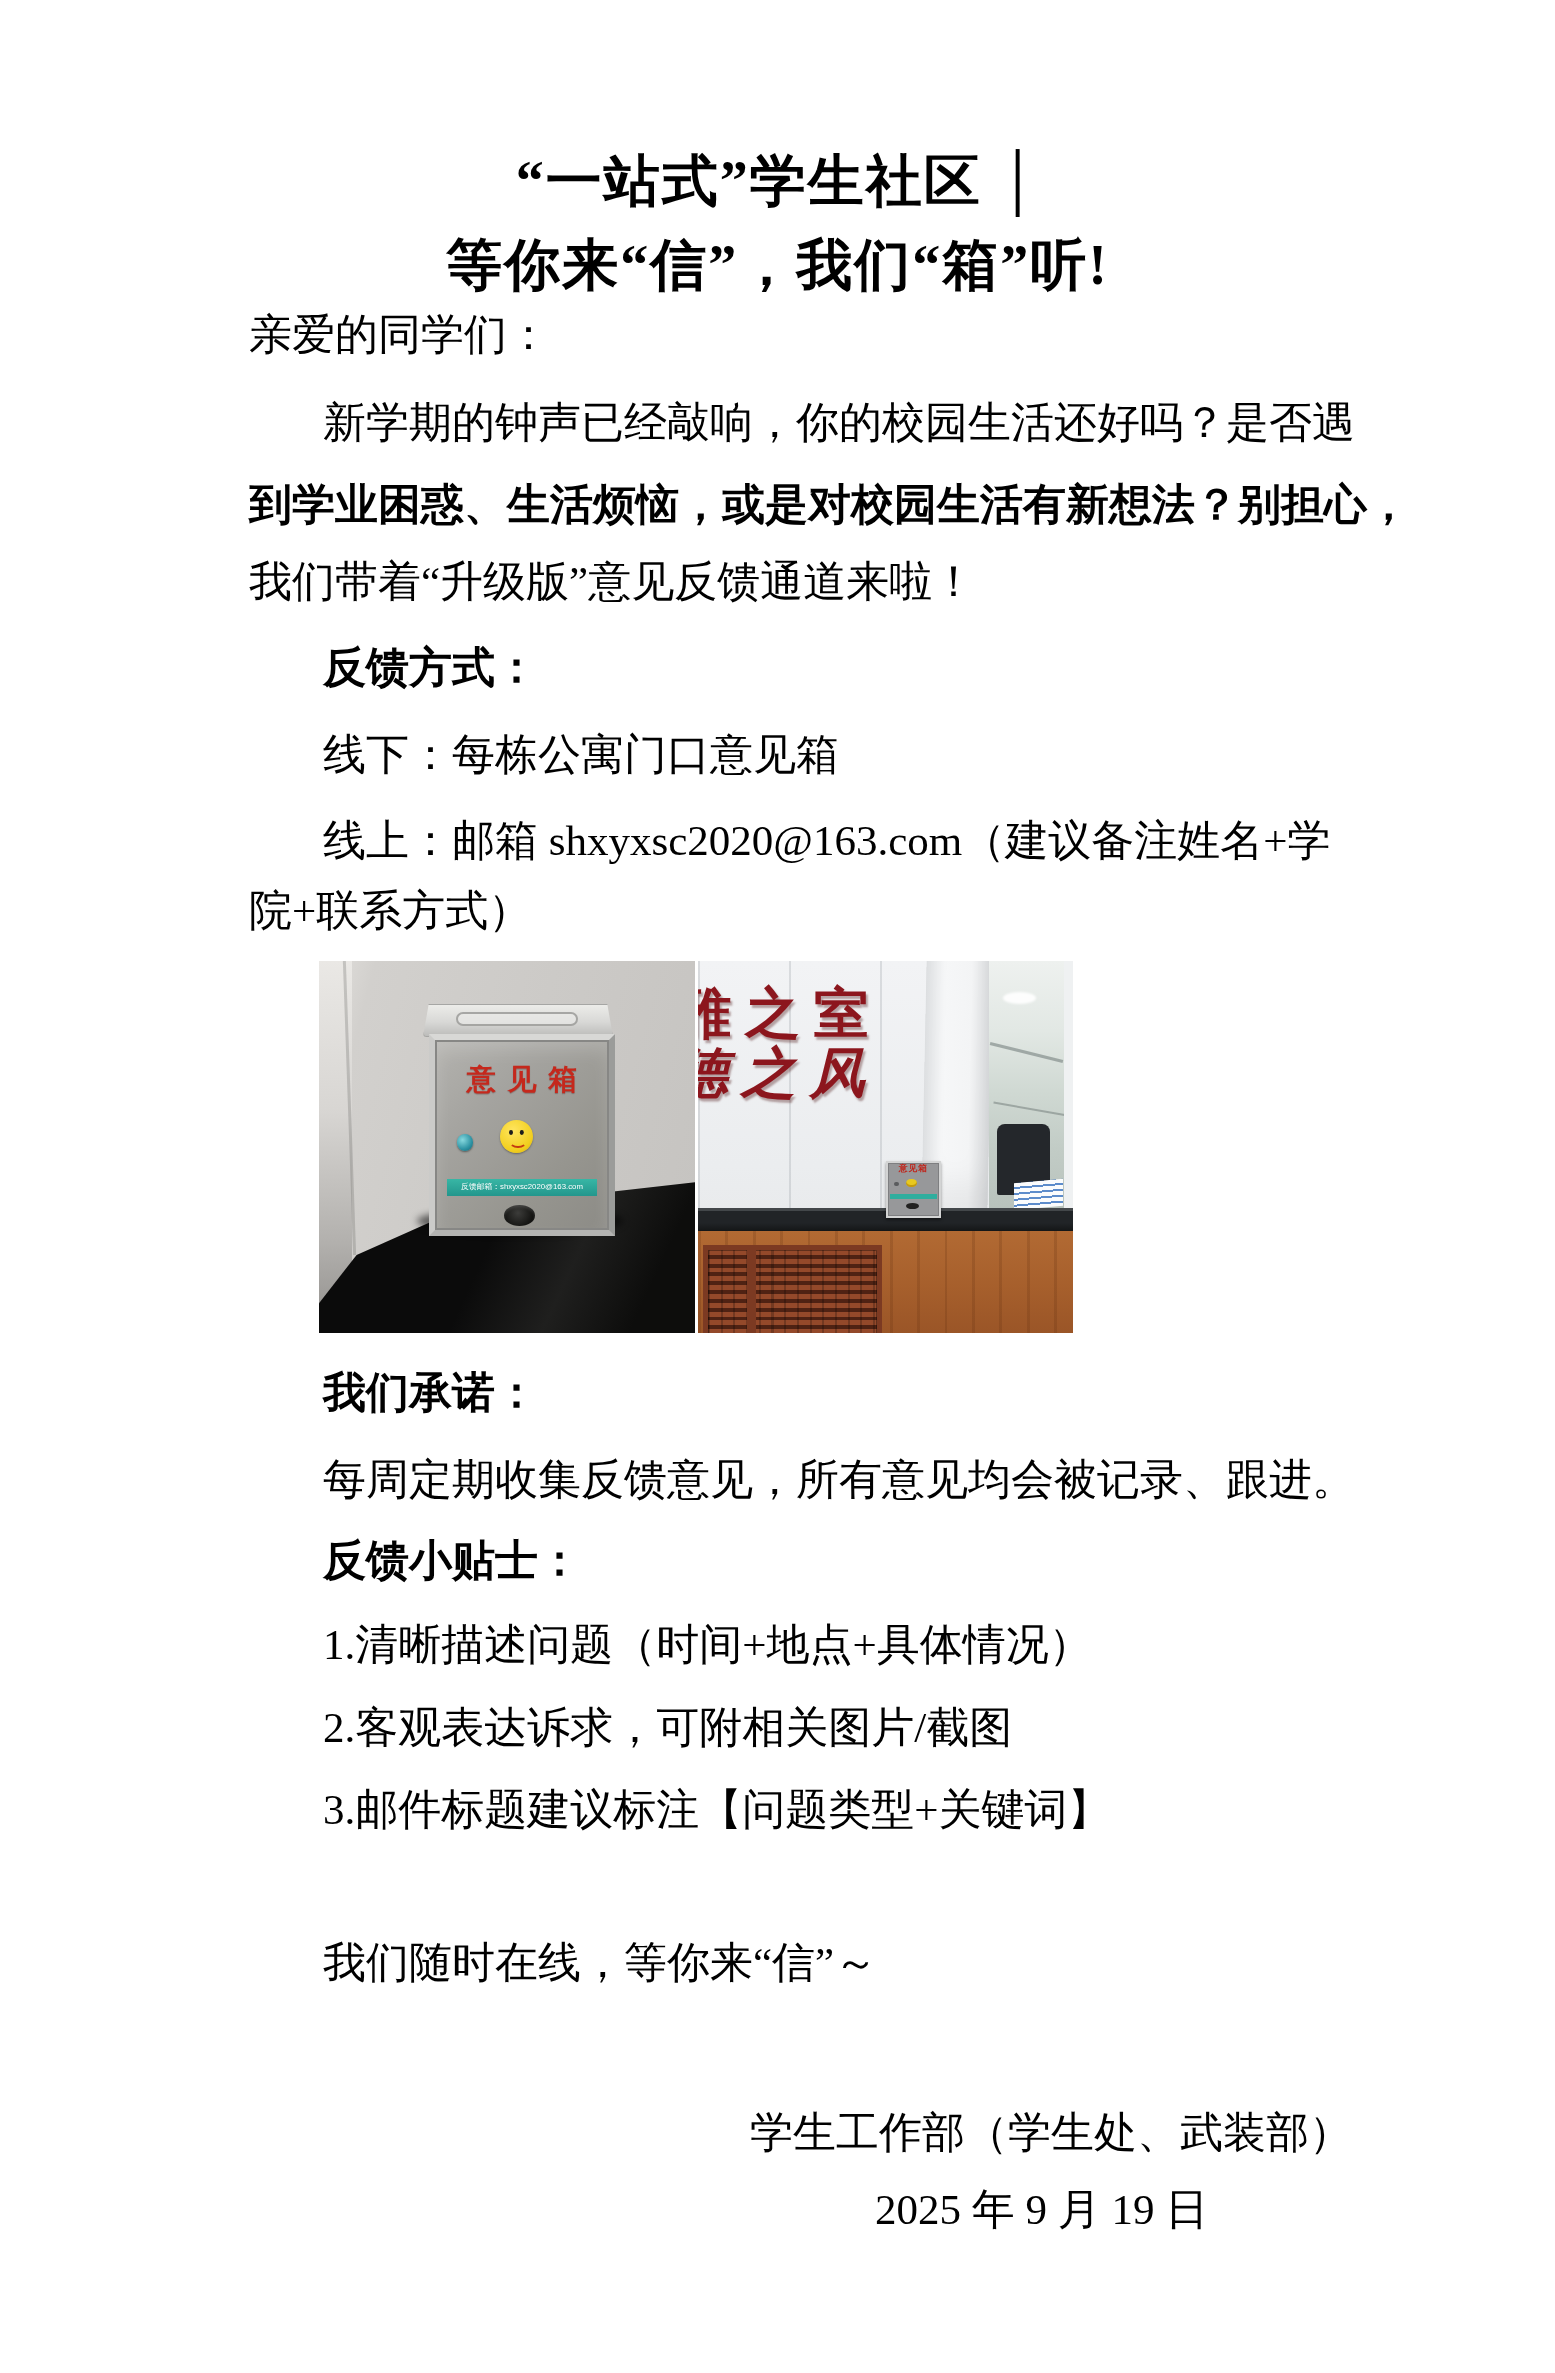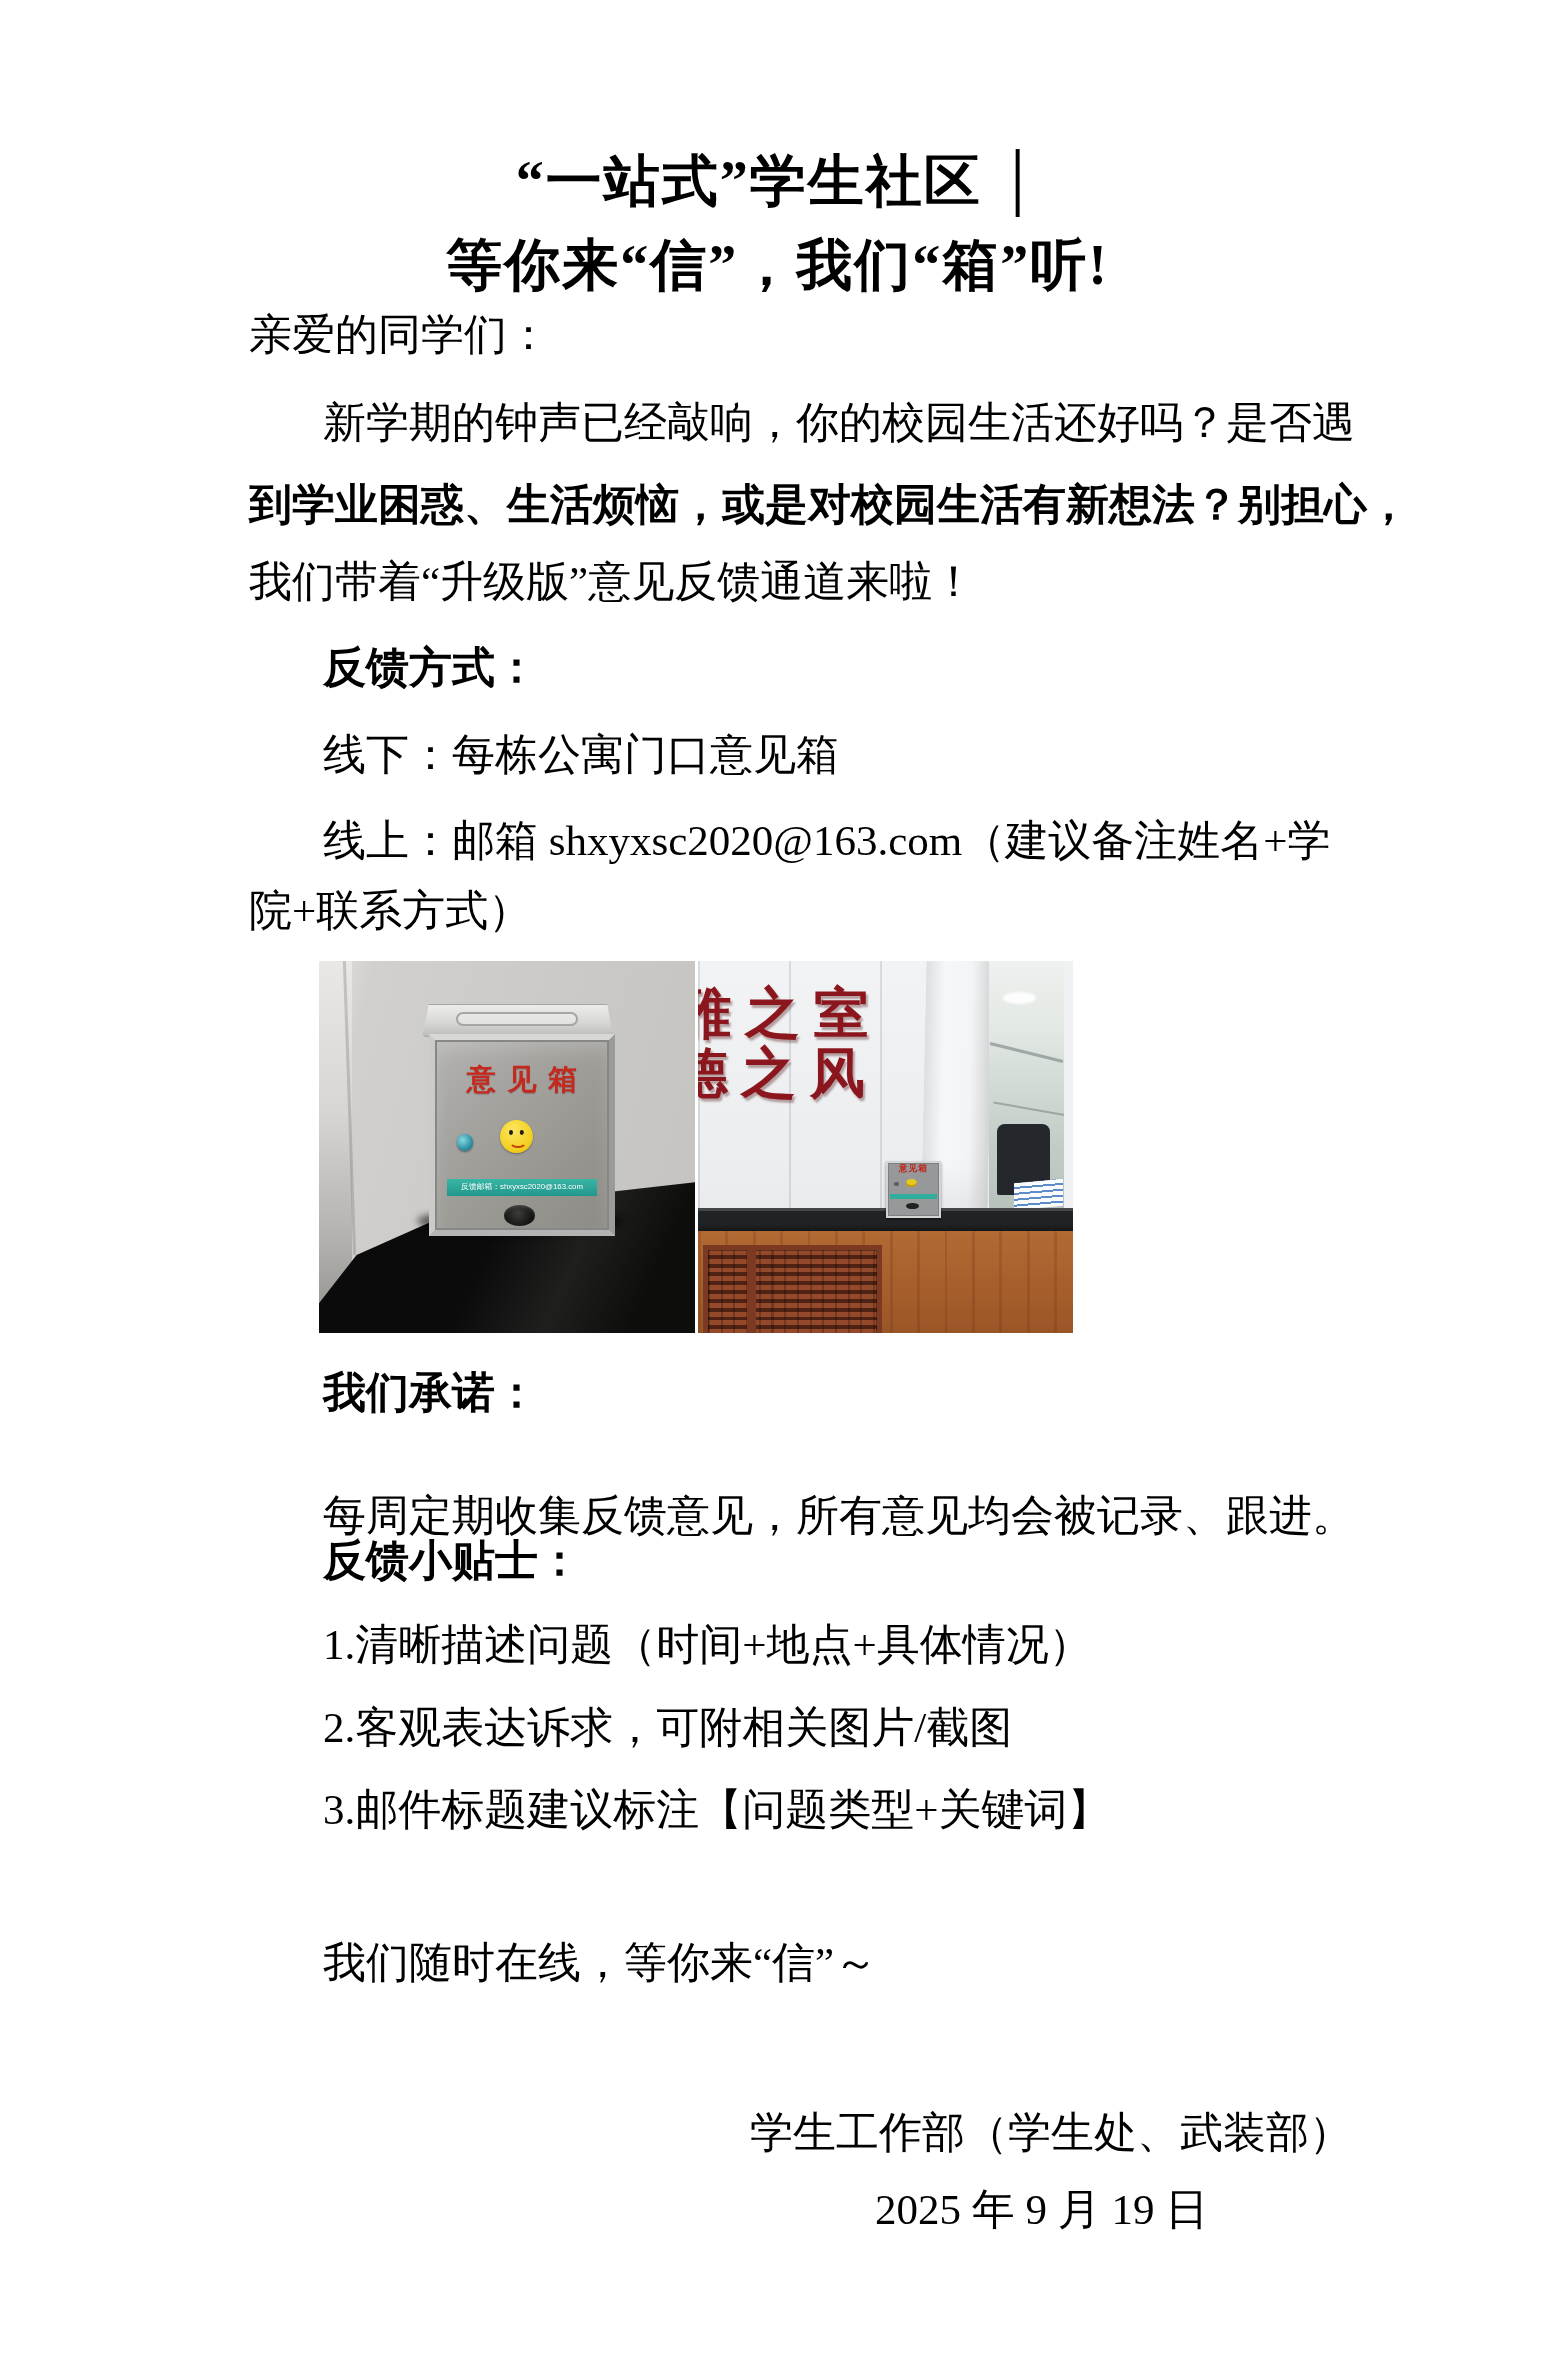--- a/index.html
+++ b/index.html
@@ -49,21 +49,21 @@
   .lp-band{position:absolute;left:11.8px;right:11.8px;top:139px;height:16.7px;
       background:linear-gradient(180deg,#38b6a5 0%,#23968c 100%);
       color:#fff;font-size:7.8px;line-height:16.7px;text-align:center;font-family:"Liberation Sans","DejaVu Sans",sans-serif;white-space:nowrap;overflow:hidden;}
   .lp-slot{position:absolute;left:69px;top:165px;width:31px;height:20.6px;border-radius:50%;
       background:radial-gradient(circle at 45% 38%,#3c3c3a,#131311 70%);box-shadow:inset 0 2px 2.9px rgba(255,255,255,.14);}
 
   
   .rp-text{position:absolute;font-weight:bold;color:#8c161d;white-space:pre;letter-spacing:13.7px;
       font-size:55px;line-height:57px;text-shadow:2px 2.9px 2px rgba(70,12,12,.35);}
   .rp-text1{left:-21.6px;top:23.5px;text-align:right;}
-  .rp-text2{left:-25.5px;top:84px;}
+  .rp-text2{left:-25.5px;top:84px;font-style:italic;}
   .rp-hook{position:absolute;left:323px;top:2px;width:8.8px;height:10.8px;border:2px solid #99a0a5;border-bottom:none;border-radius:50% 50% 0 0;}
   .rp-pillar{position:absolute;left:226px;top:0;width:66px;height:251px;
       background:linear-gradient(90deg,#e2e4e6 0%,#f6f7f8 28%,#f3f4f5 70%,#d7d9db 100%);
       box-shadow:inset 0 -29px 29px rgba(0,0,0,.05);transform:skewX(-1.2deg);}
   .rp-opening{position:absolute;left:291px;top:0;width:75px;height:249px;
       background:linear-gradient(180deg,#eef1ef 0%,#e2e8e4 28%,#d0d9d3 52%,#c2ccc6 75%,#b8c2bc 100%);}
   .rp-lamp{position:absolute;left:13.7px;top:31px;width:33px;height:11.8px;border-radius:50%;background:rgba(255,255,255,.9);filter:blur(1px);}
   .rp-sash{position:absolute;left:0;top:90px;width:100%;height:2.9px;background:rgba(110,120,118,.55);transform:rotate(14deg);}
   .rp-sash2{position:absolute;left:3.9px;top:147px;width:100%;height:2px;background:rgba(110,120,118,.5);transform:rotate(10deg);}
   .rp-chair{position:absolute;left:7.8px;top:163px;width:53px;height:71px;border-radius:7.8px 7.8px 2px 2px;background:#24272b;}
@@ -145,21 +145,21 @@
         <div class="rp-minilabel">意见箱</div>
         <div class="rp-minilock"></div>
         <div class="rp-minismiley"></div>
         <div class="rp-miniband"></div>
         <div class="rp-minislot"></div>
       </div>
     </div>
   </div>
 
   <div class="line bold" style="left:323px;top:1367px;">我们承诺：</div>
-  <div class="line" style="left:323px;top:1454px;margin-top:36px;">每周定期收集反馈意见，所有意见均会被记录、跟进。</div>
+  <div class="line" style="left:323px;top:1454px;">每周定期收集反馈意见，所有意见均会被记录、跟进。</div>
 
   <div class="line bold" style="left:323px;top:1535px;">反馈小贴士：</div>
   <div class="line" style="left:323px;top:1619px;">1.清晰描述问题（时间+地点+具体情况）</div>
   <div class="line" style="left:323px;top:1702px;">2.客观表达诉求，可附相关图片/截图</div>
   <div class="line" style="left:323px;top:1784px;">3.邮件标题建议标注【问题类型+关键词】</div>
 
   <div class="line" style="left:323px;top:1937px;">我们随时在线，等你来“信”～</div>
 
   <div class="line" style="left:750px;top:2107px;">学生工作部（学生处、武装部）</div>
   <div class="line" style="left:875px;top:2184px;">2025 年 9 月 19 日</div>

